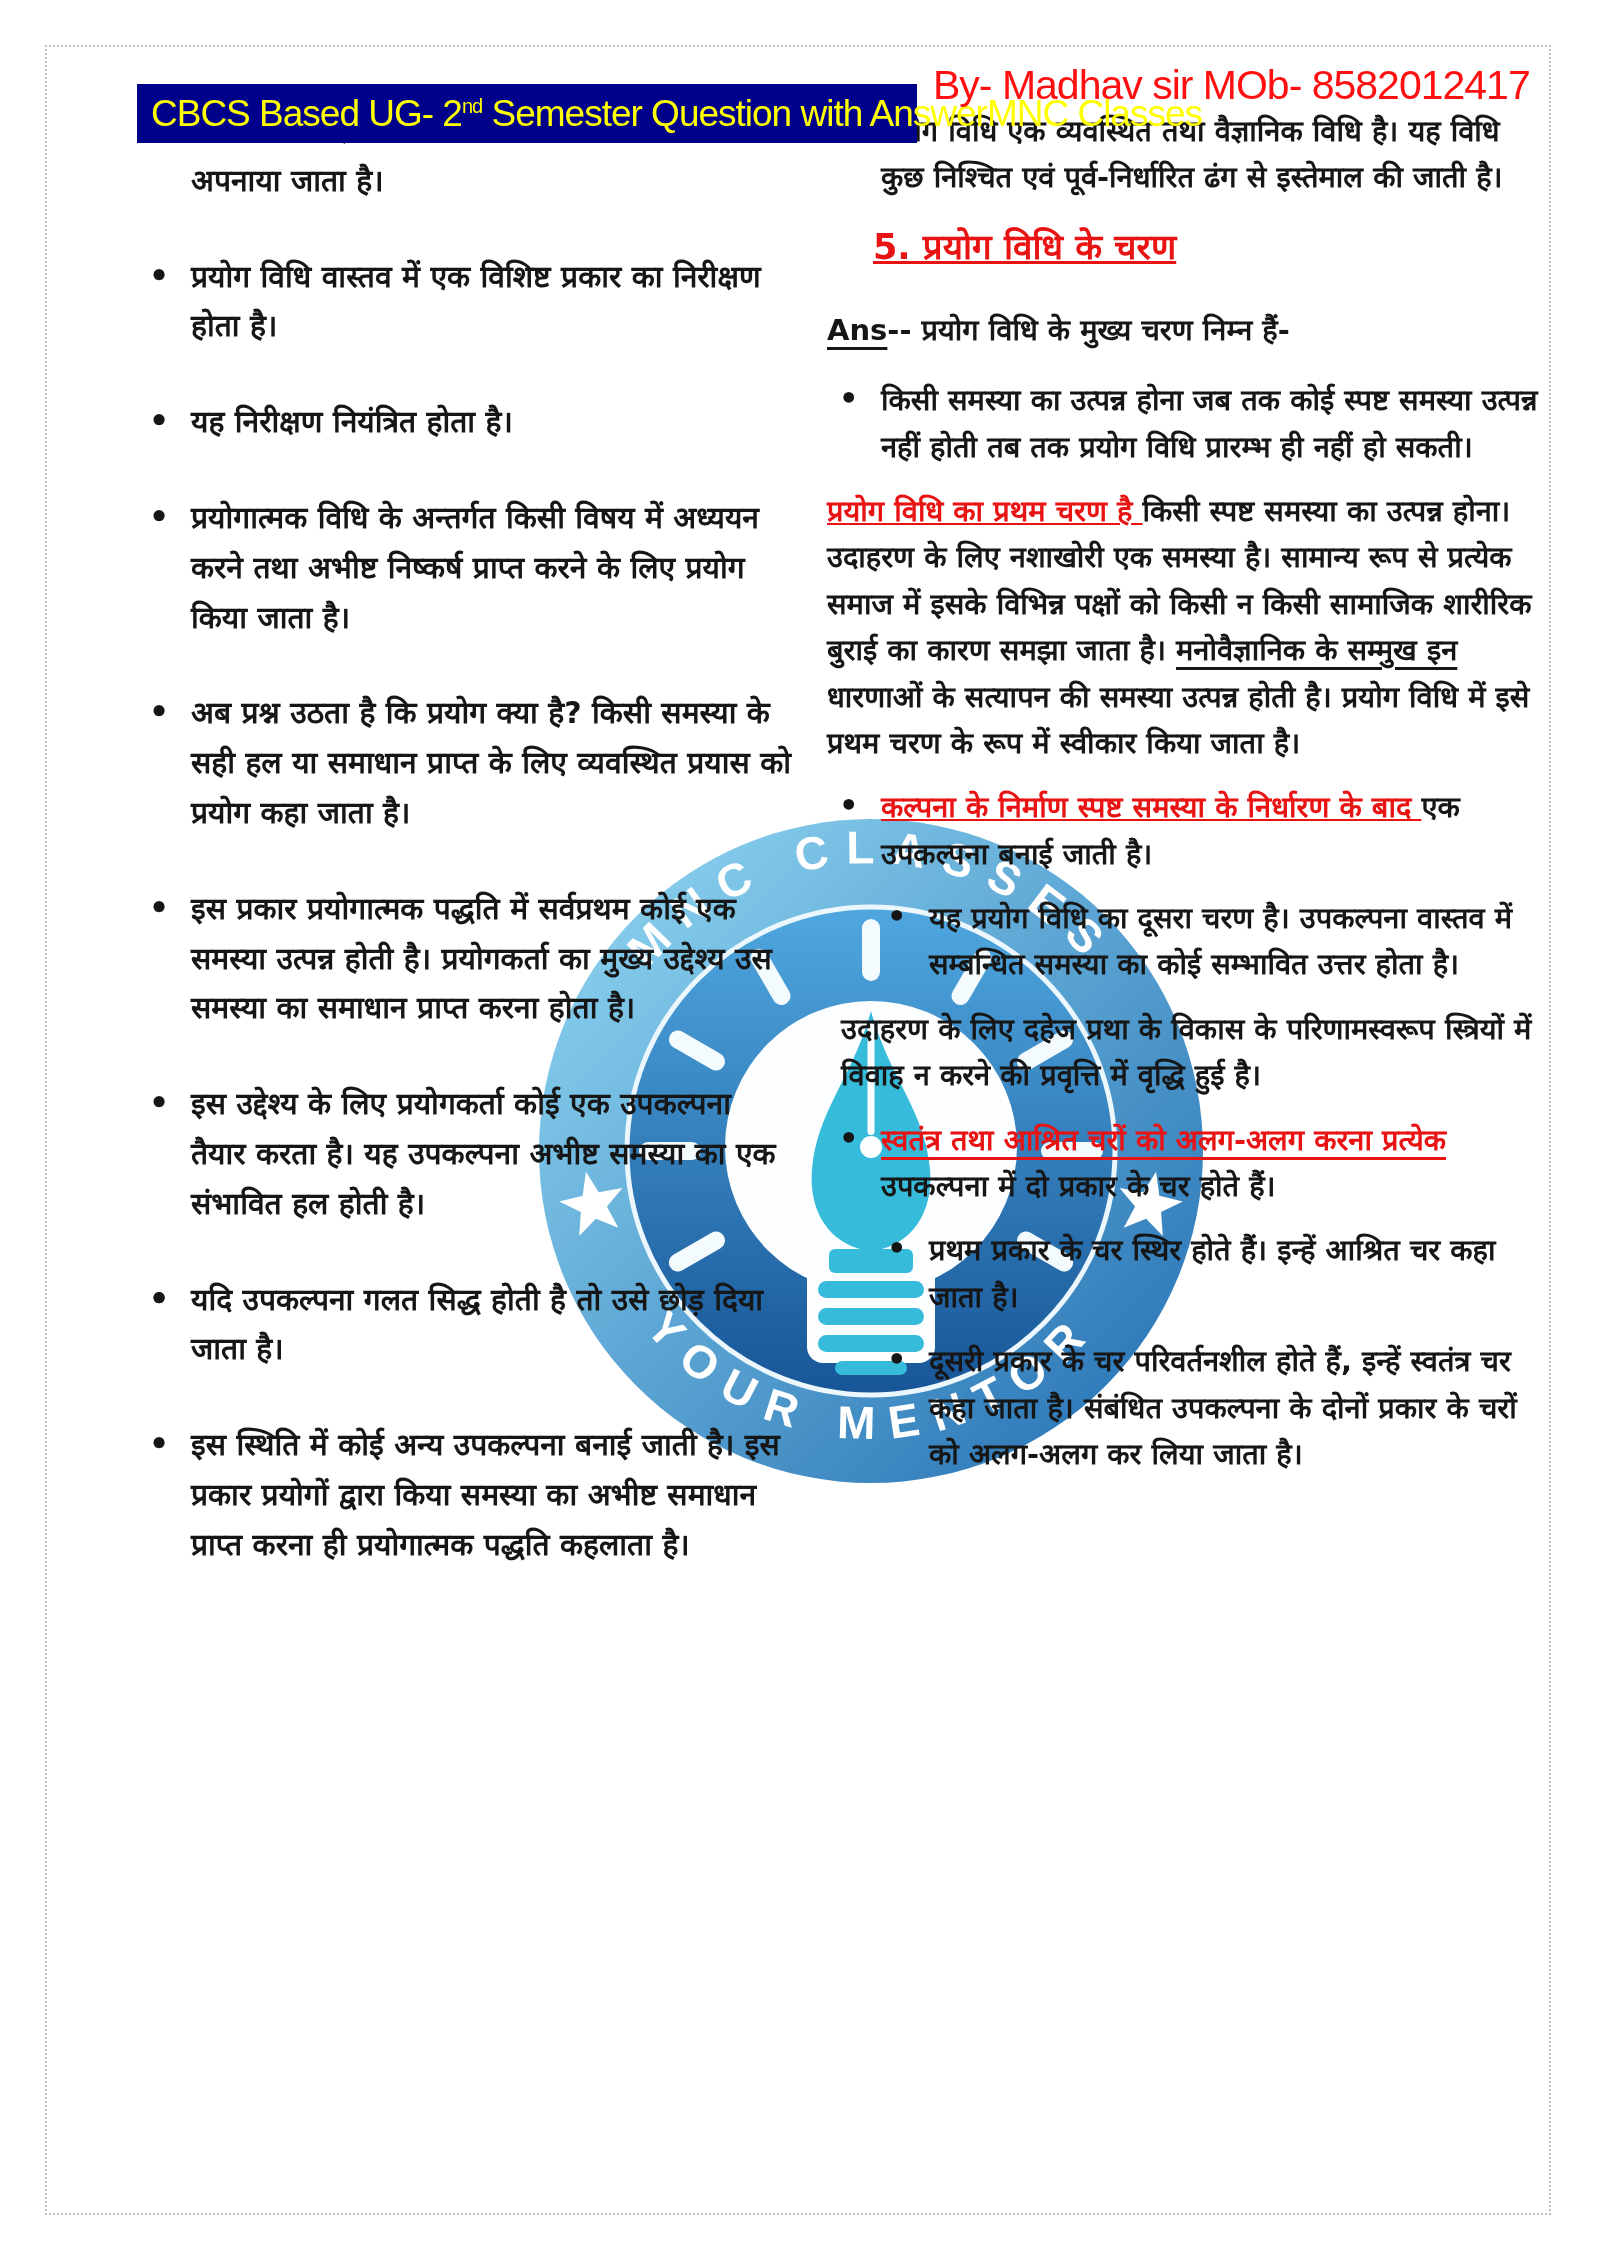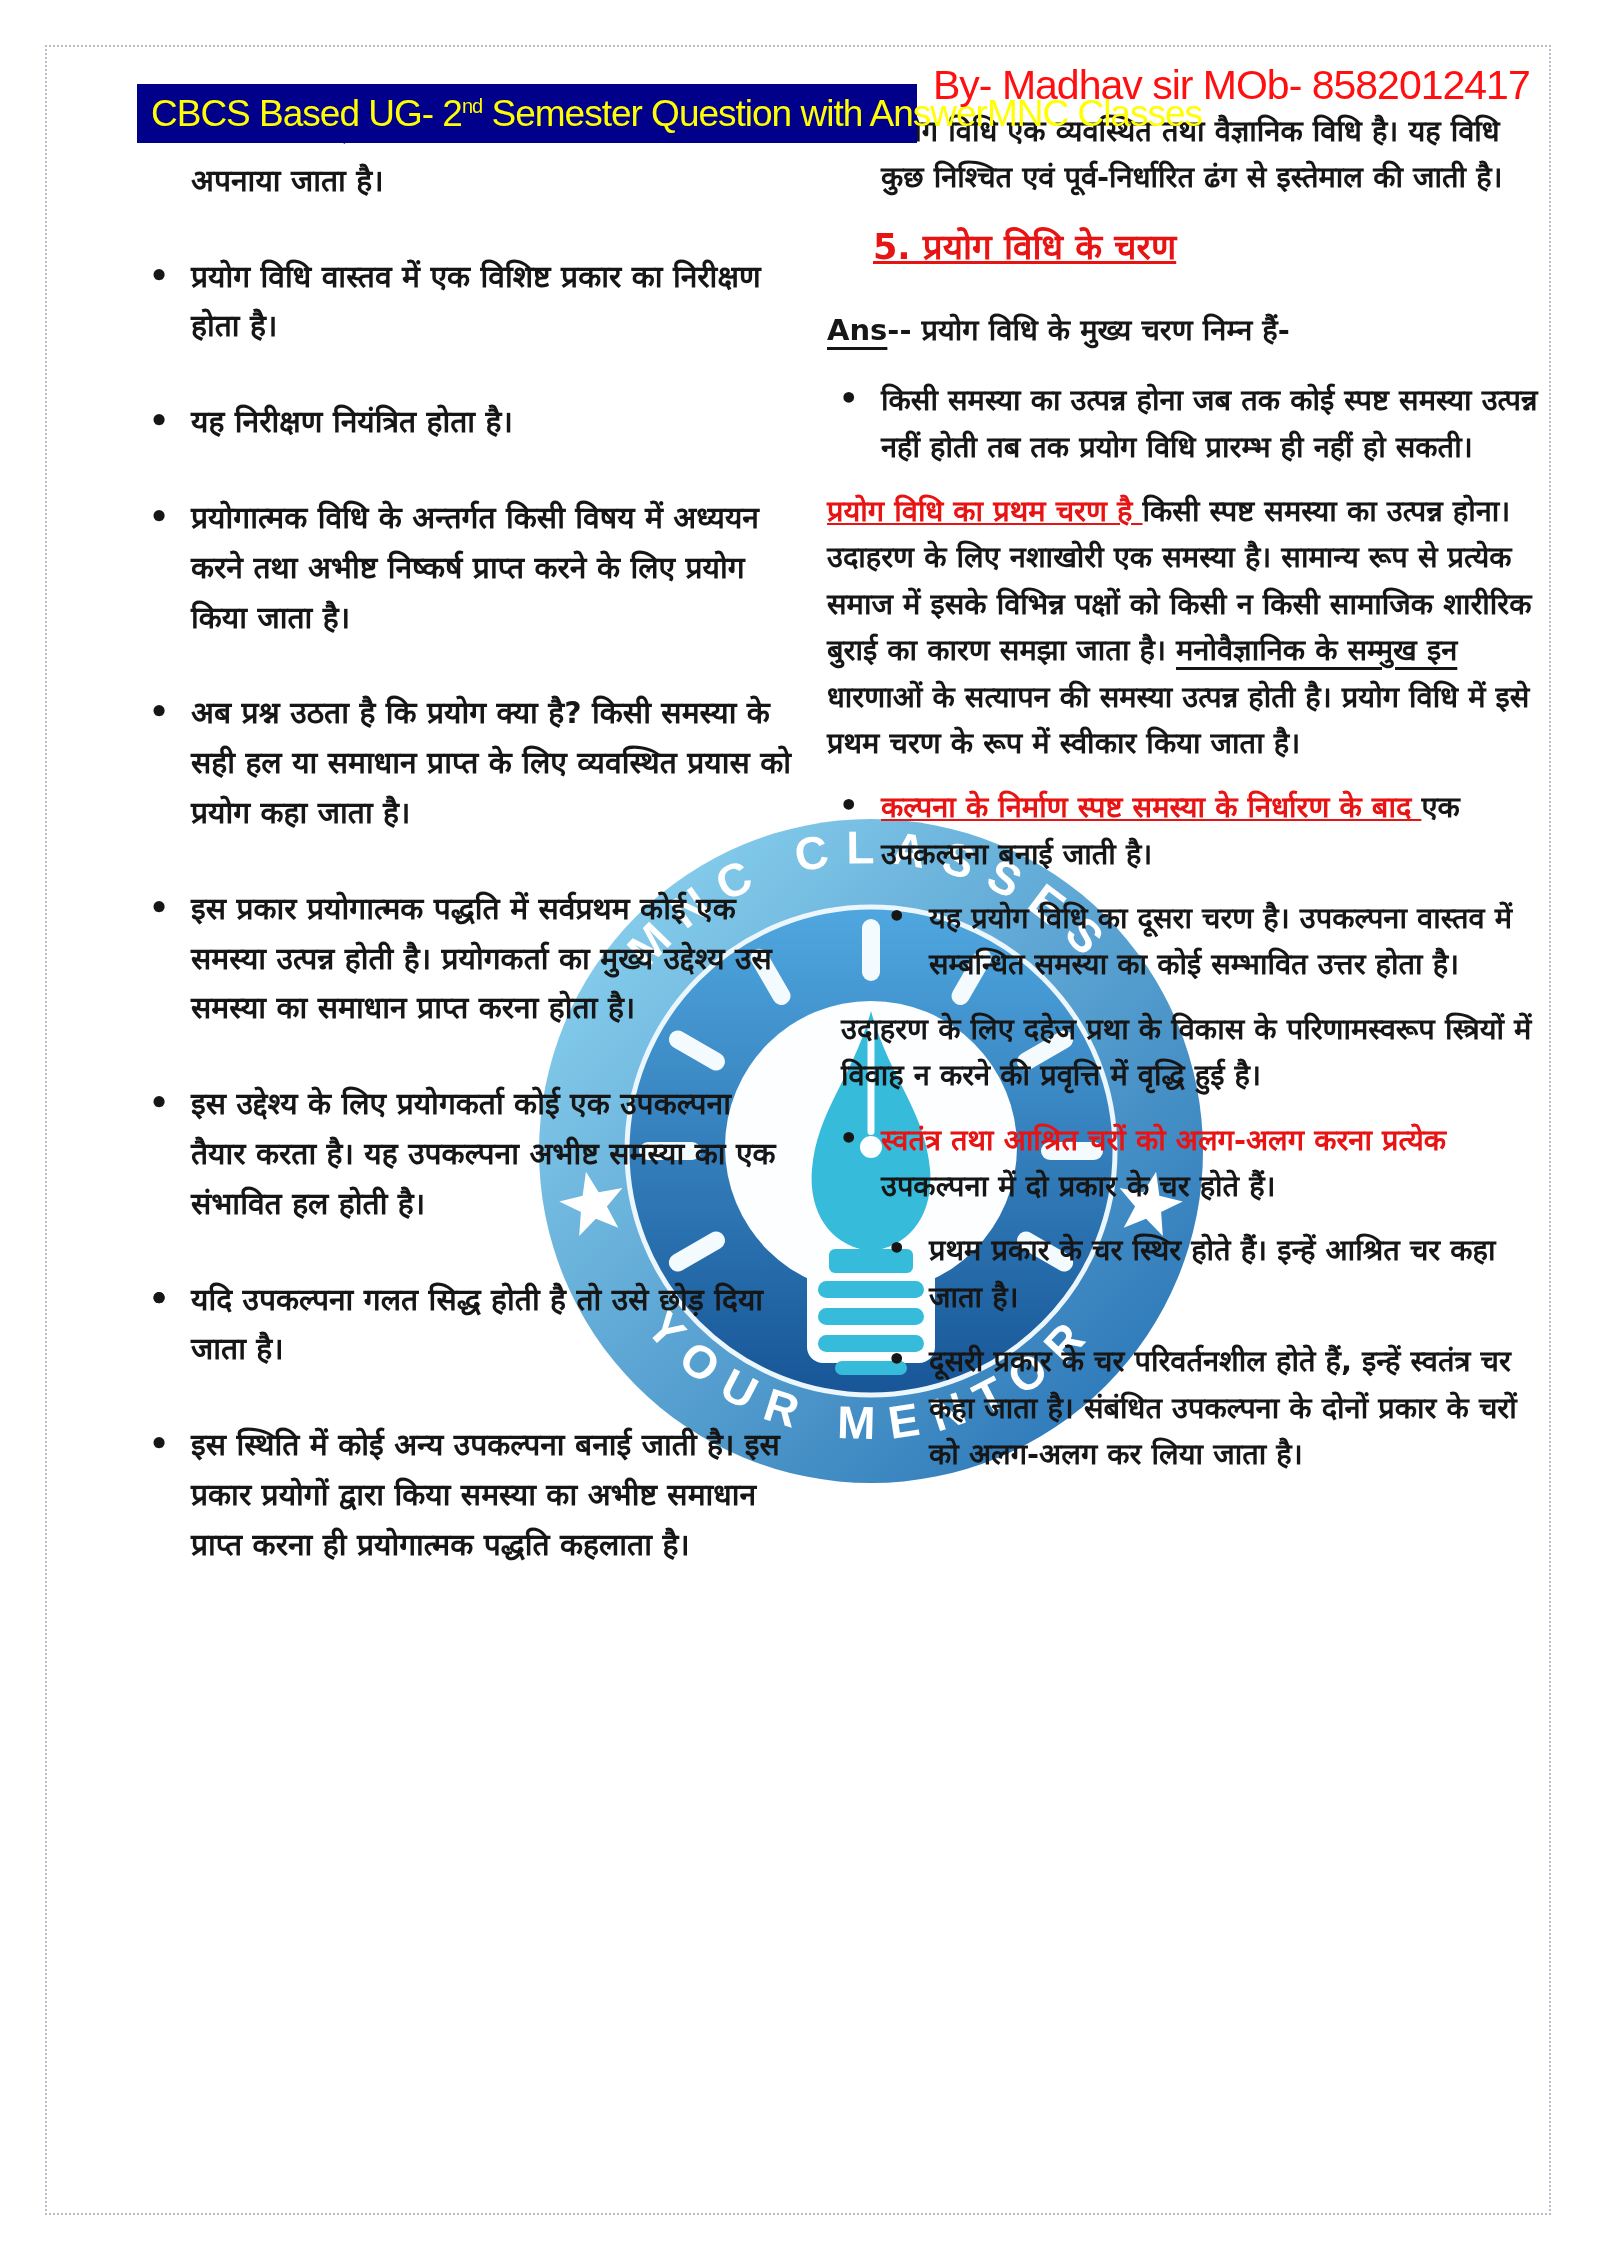--- a/index.html
+++ b/index.html
@@ -56,21 +56,21 @@
   .item.heading{
     font-size:35px;padding-left:46px;color:var(--red);
     margin-bottom:28px !important;
   }
   .item.ans{margin-bottom:24px !important;margin-top:32px;}
   .item.para2{padding-left:14px;}
   .sp-lg{margin-top:48px;}
   .sp-xl{margin-top:66px;}
   .run.red{color:var(--red);text-decoration:underline;}
   .run.u{text-decoration:underline;text-underline-offset:7px;text-decoration-thickness:3px;}
-  .run.redu{color:var(--red);text-underline-offset:7px;text-decoration-thickness:3px;}
+  .run.redu{color:var(--red);text-decoration:underline;text-underline-offset:7px;text-decoration-thickness:3px;}
 </style>
 </head>
 <body>
 
 <div class="page-frame"></div>
 
 <div class="header-bar">
   <span class="hdr-left"><span>CBCS Based UG- 2</span><sup>nd</sup><span> Semester Question with Answer</span></span>
   <span class="hdr-brand">MNC Classes</span>
 </div>

